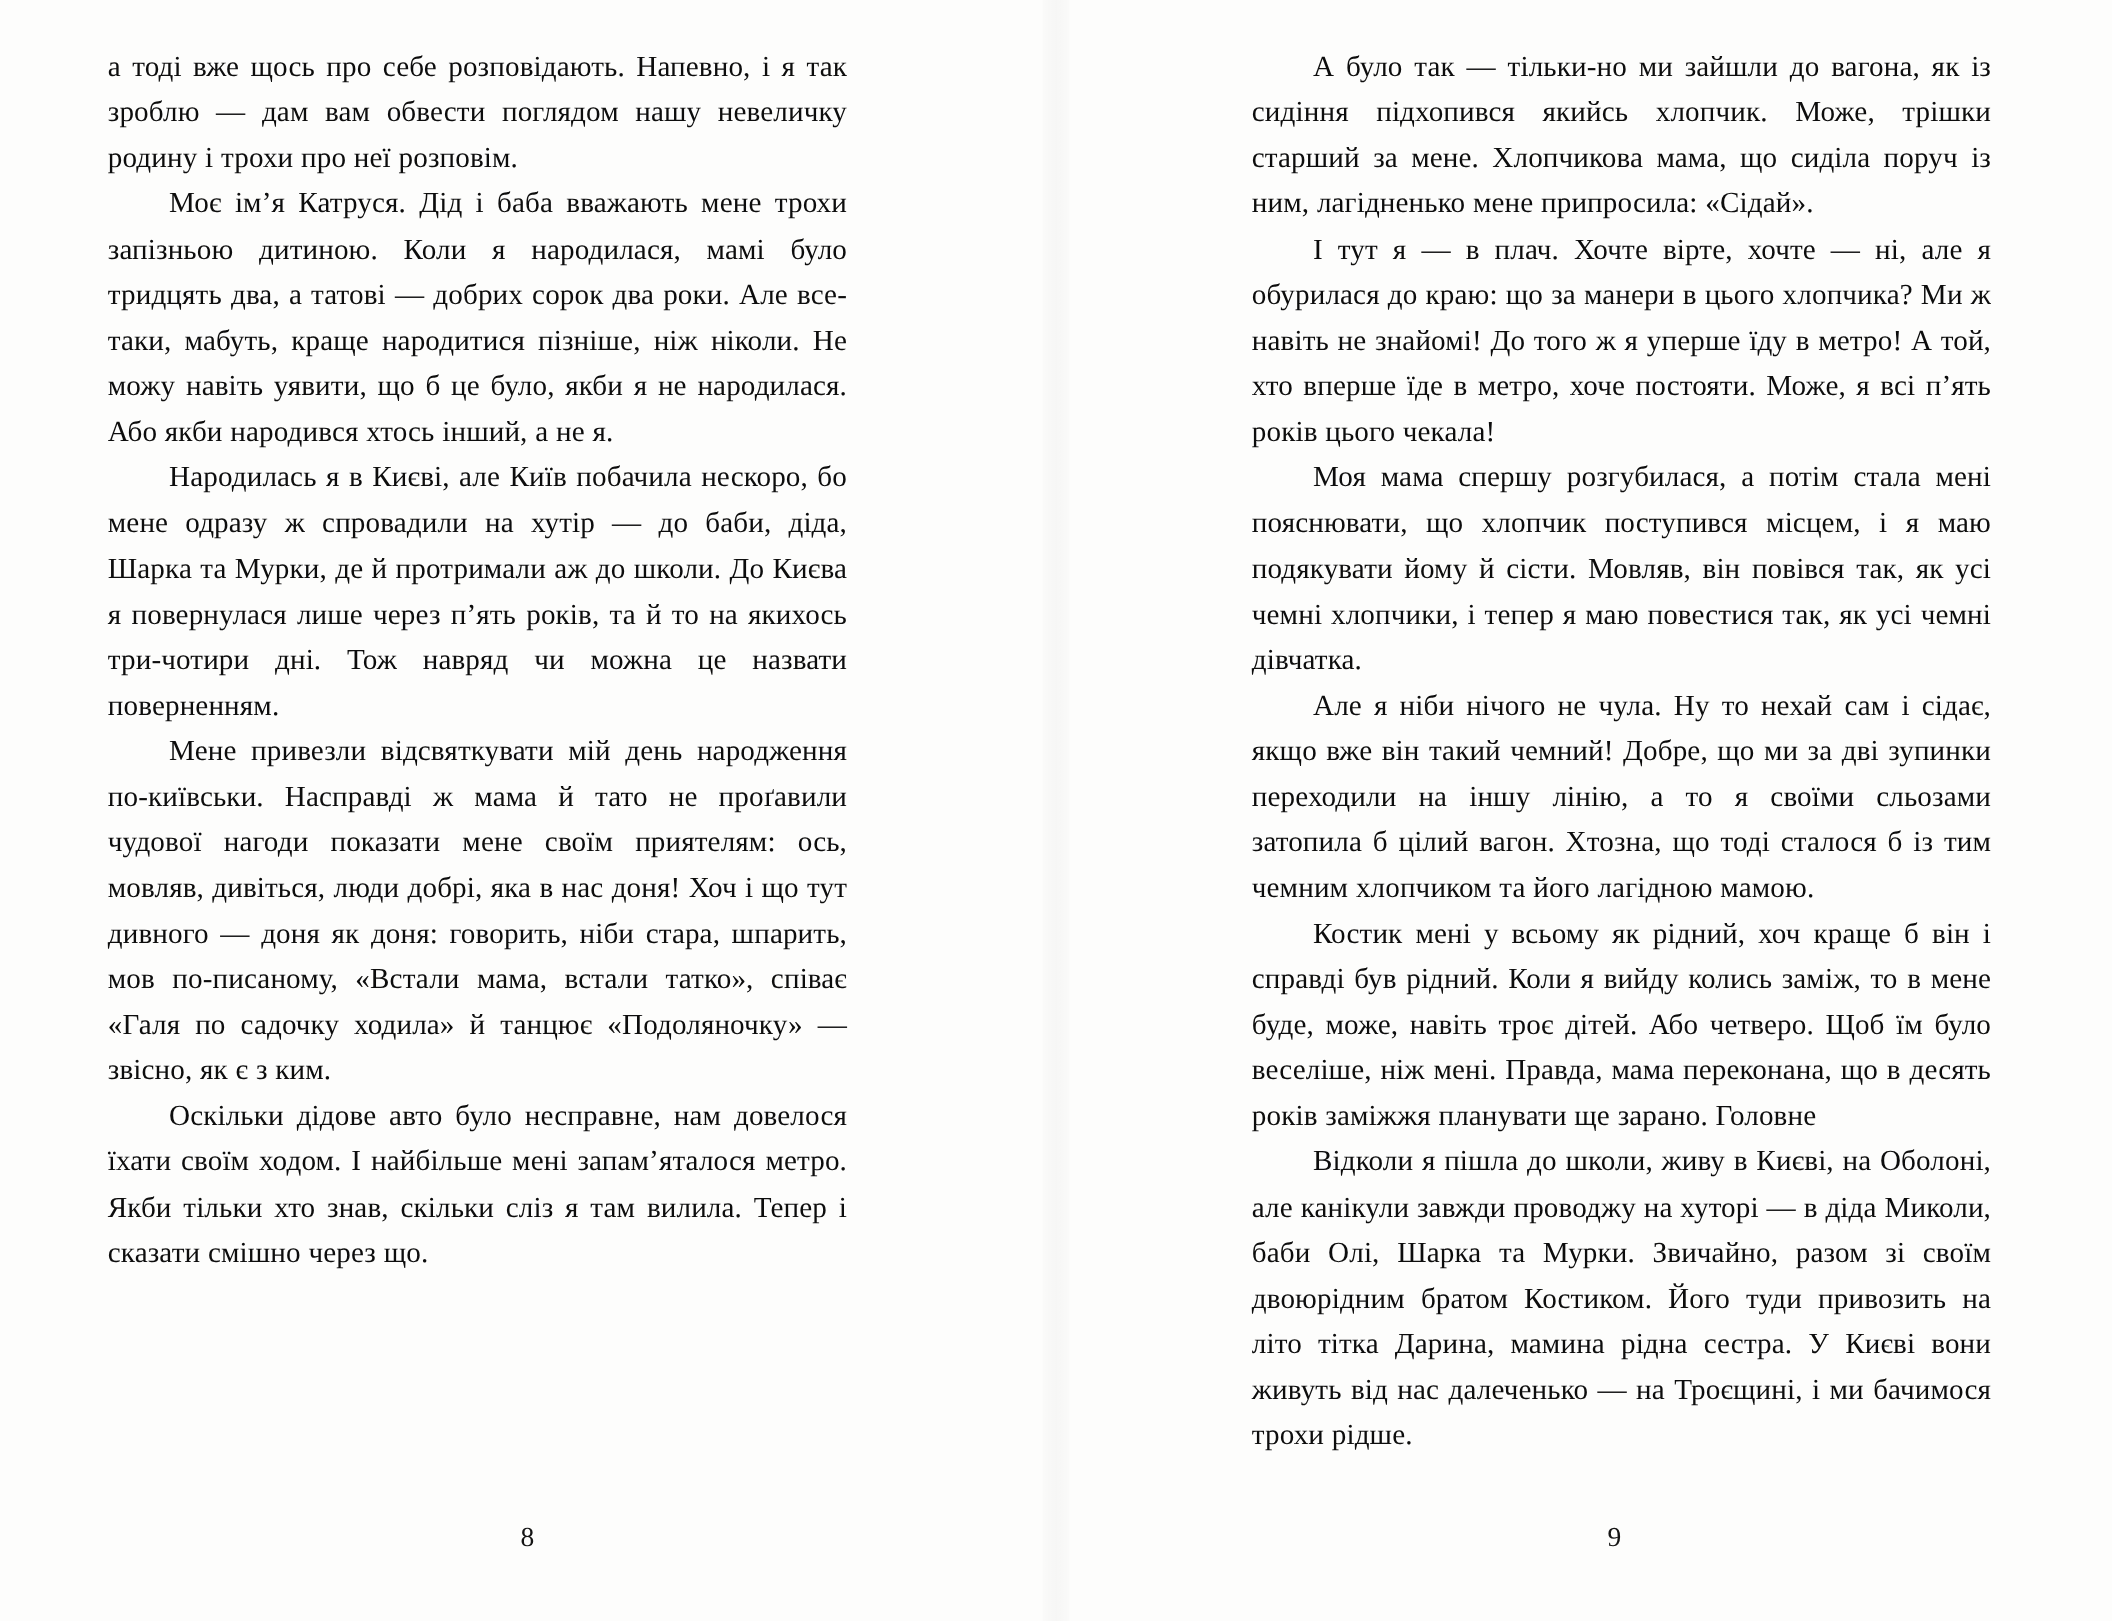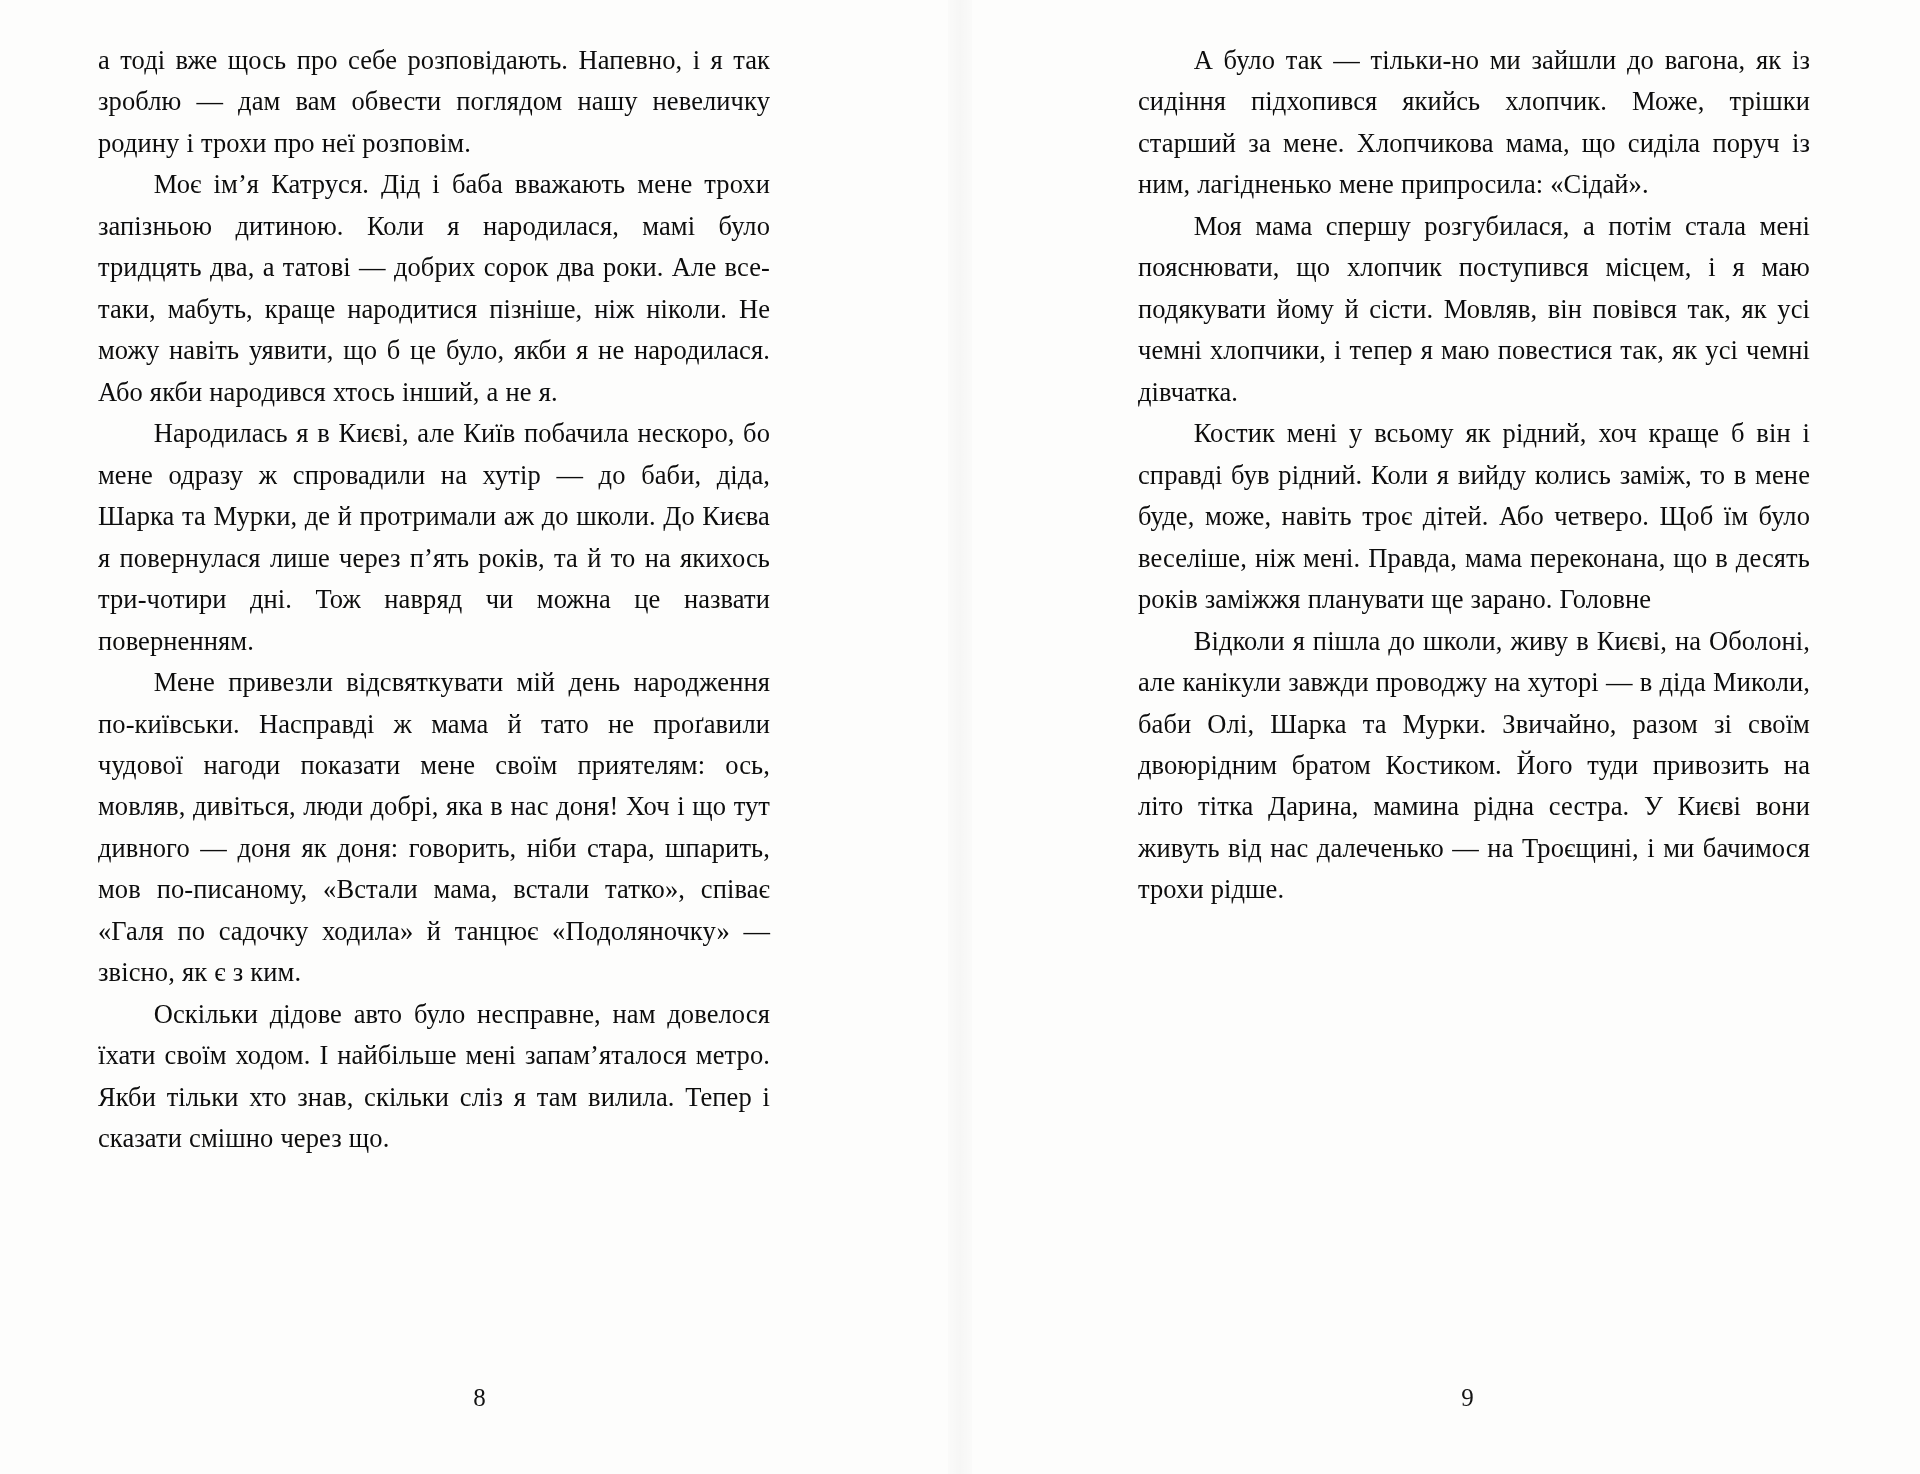--- a/index.html
+++ b/index.html
@@ -92,21 +92,23 @@
       <p class="para">Народилась я в Києві, але Київ побачила нескоро, бо мене одразу ж спровадили на хутір — до баби, діда, Шарка та Мурки, де й протримали аж до школи. До Києва я повернулася лише через п’ять років, та й то на якихось три-чотири дні. Тож навряд чи можна це назвати поверненням.</p>
       <p class="para">Мене привезли відсвяткувати мій день народження по-київськи. Насправді ж мама й тато не проґавили чудової нагоди показати мене своїм приятелям: ось, мовляв, дивіться, люди добрі, яка в нас доня! Хоч і що тут дивного — доня як доня: говорить, ніби стара, шпарить, мов по-писаному, «Встали мама, встали татко», співає «Галя по садочку ходила» й танцює «Подоляночку» — звісно, як є з ким.</p>
       <p class="para">Оскільки дідове авто було несправне, нам довелося їхати своїм ходом. І найбільше мені запам’яталося метро. Якби тільки хто знав, скільки сліз я там вилила. Тепер і сказати смішно через що.</p>
     </div>
     <div class="page-number">8</div>
   </div>
 
   <div class="book-page page-right">
     <div class="text-block">
       <p class="para">А було так — тільки-но ми зайшли до вагона, як із сидіння підхопився якийсь хлопчик. Може, трішки старший за мене. Хлопчикова мама, що сиділа поруч із ним, лагідненько мене припросила: «Сідай».</p>
+      <p class="para">І тут я — в плач. Хочте вірте, хочте — ні, але я обурилася до краю: що за манери в цього хлопчика? Ми ж навіть не знайомі! До того ж я уперше їду в метро! А той, хто вперше їде в метро, хоче постояти. Може, я всі п’ять років цього чекала!</p>
       <p class="para">Моя мама спершу розгубилася, а потім стала мені пояснювати, що хлопчик поступився місцем, і я маю подякувати йому й сісти. Мовляв, він повівся так, як усі чемні хлопчики, і тепер я маю повестися так, як усі чемні дівчатка.</p>
+      <p class="para">Але я ніби нічого не чула. Ну то нехай сам і сідає, якщо вже він такий чемний! Добре, що ми за дві зупинки переходили на іншу лінію, а то я своїми сльозами затопила б цілий вагон. Хтозна, що тоді сталося б із тим чемним хлопчиком та його лагідною мамою.</p>
       <p class="para">Костик мені у всьому як рідний, хоч краще б він і справді був рідний. Коли я вийду колись заміж, то в мене буде, може, навіть троє дітей. Або четверо. Щоб їм було веселіше, ніж мені. Правда, мама переконана, що в десять років заміжжя планувати ще зарано. Головне</p>
       <p class="para">Відколи я пішла до школи, живу в Києві, на Оболоні, але канікули завжди проводжу на хуторі — в діда Миколи, баби Олі, Шарка та Мурки. Звичайно, разом зі своїм двоюрідним братом Костиком. Його туди привозить на літо тітка Дарина, мамина рідна сестра. У Києві вони живуть від нас далеченько — на Троєщині, і ми бачимося трохи рідше.</p>
     </div>
     <div class="page-number">9</div>
   </div>
 
   <div class="gutter-shade"></div>
 
 </div>
 

